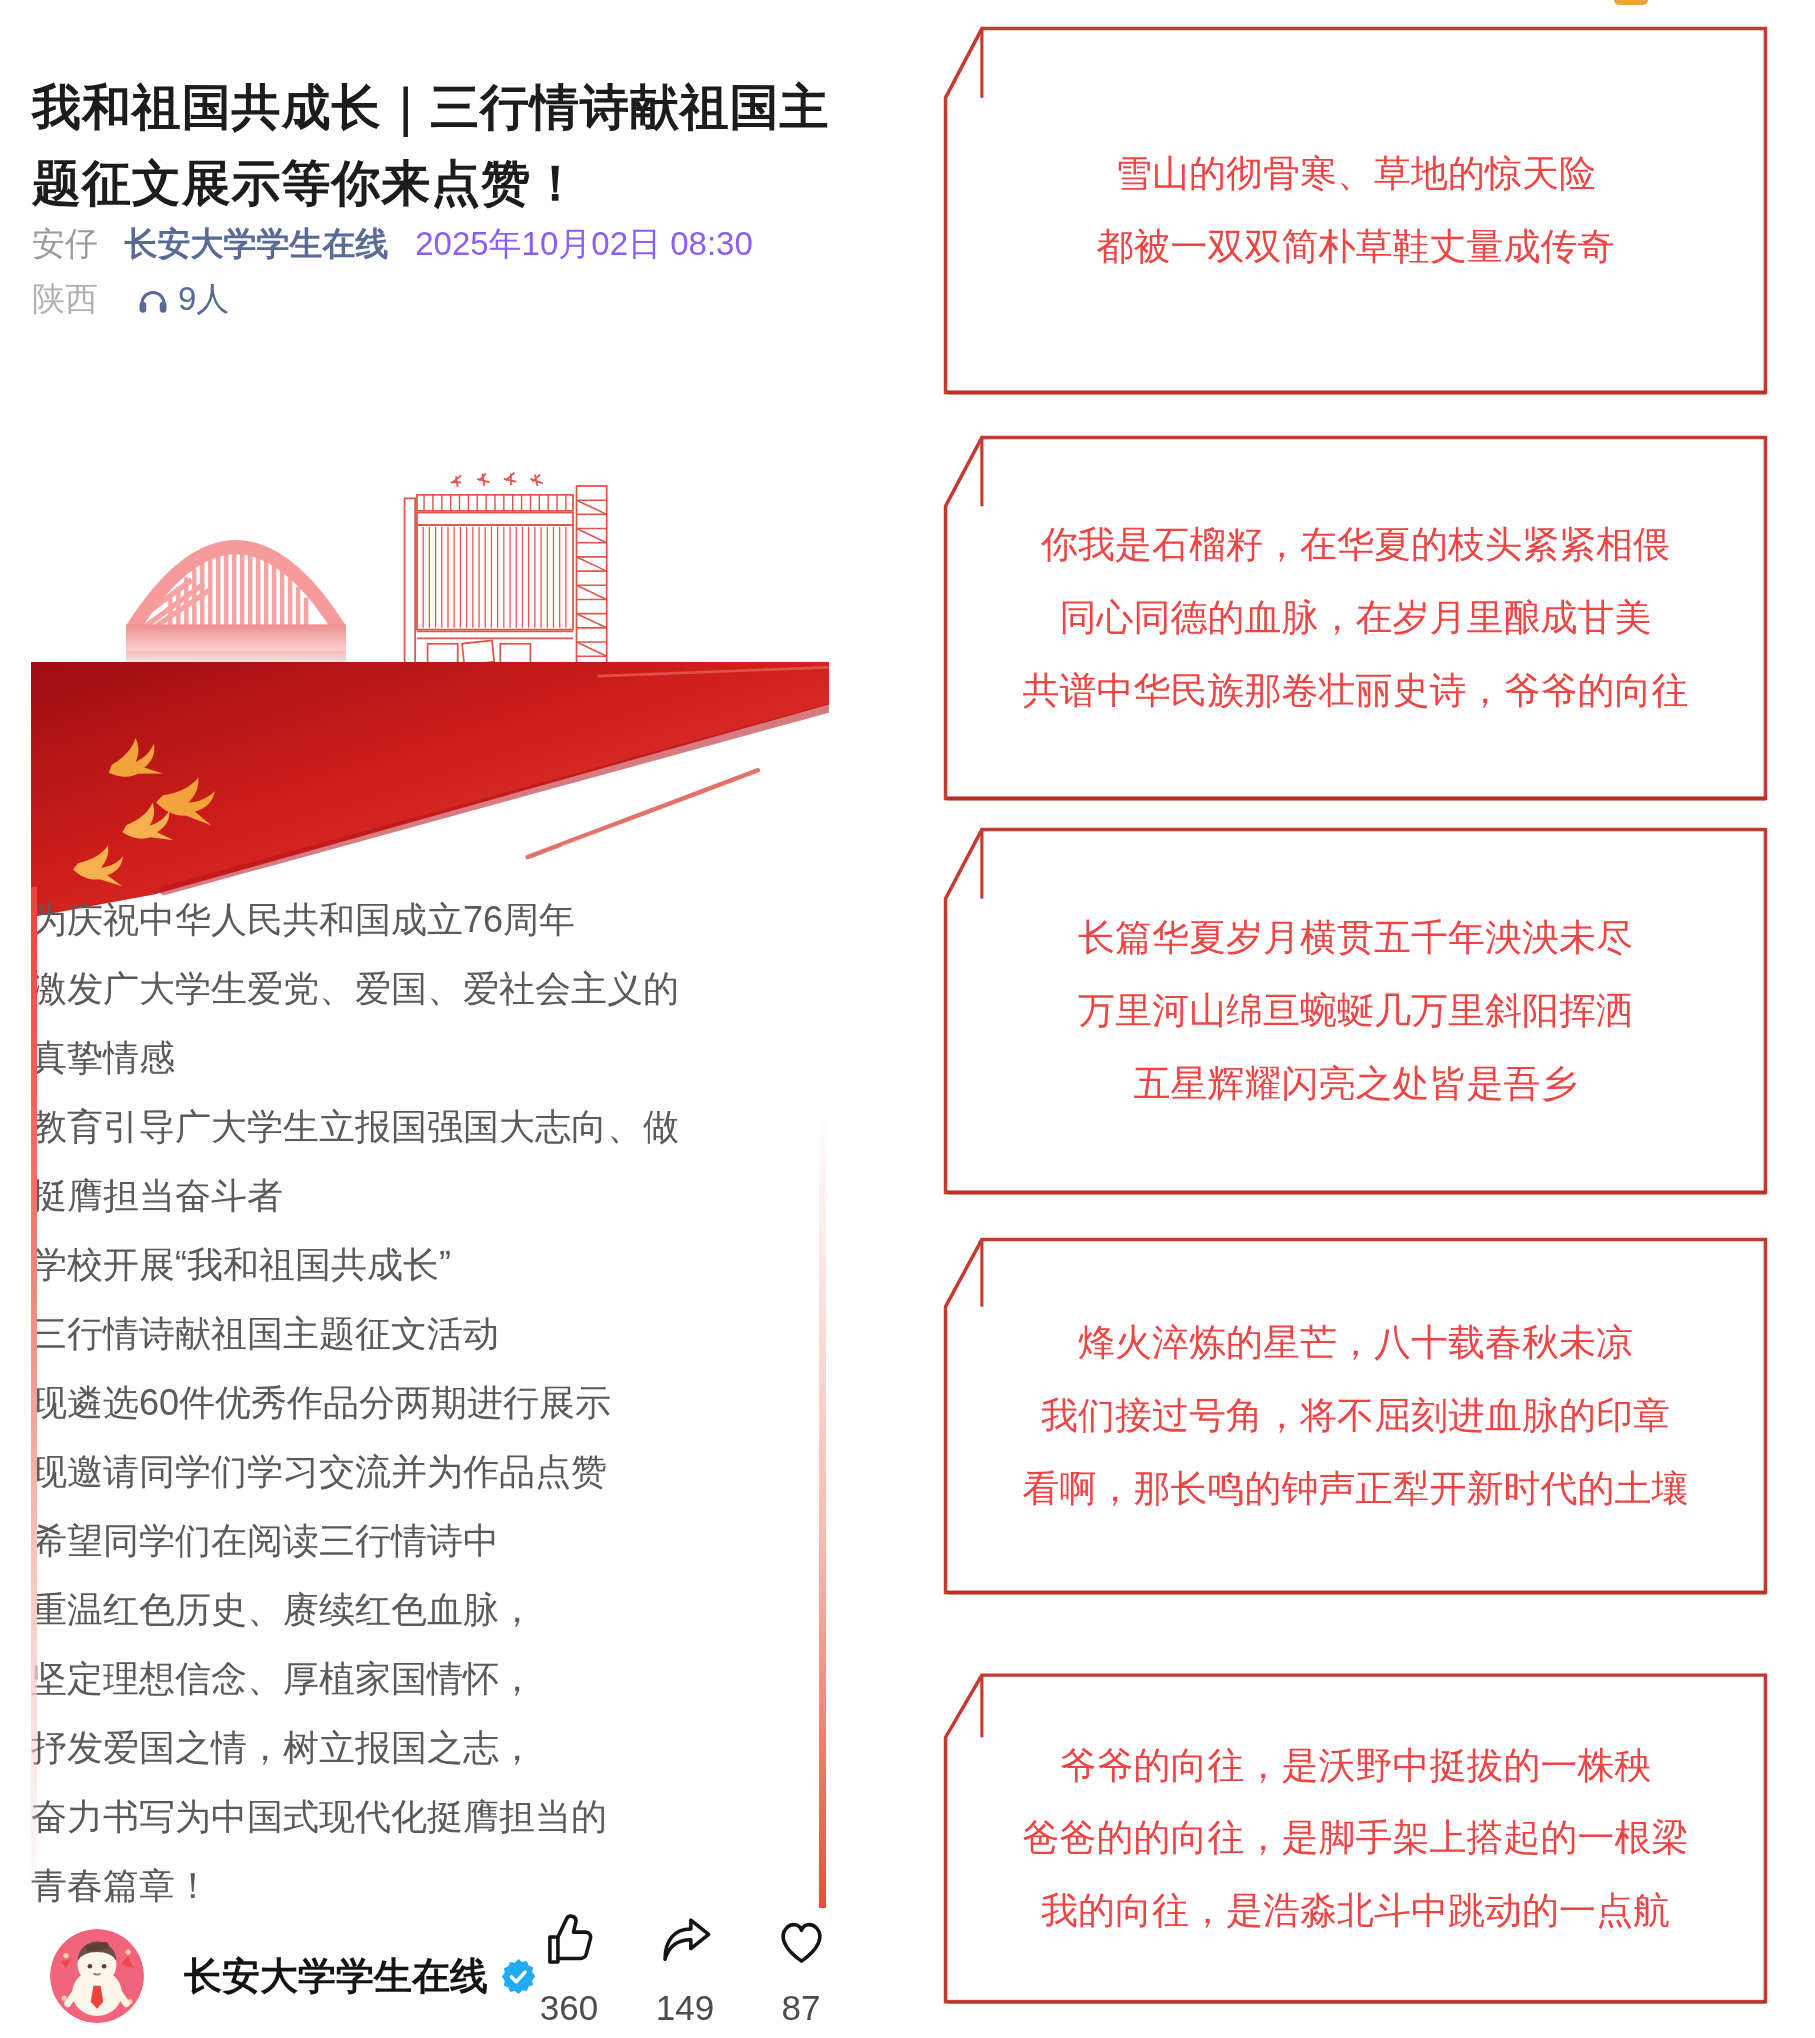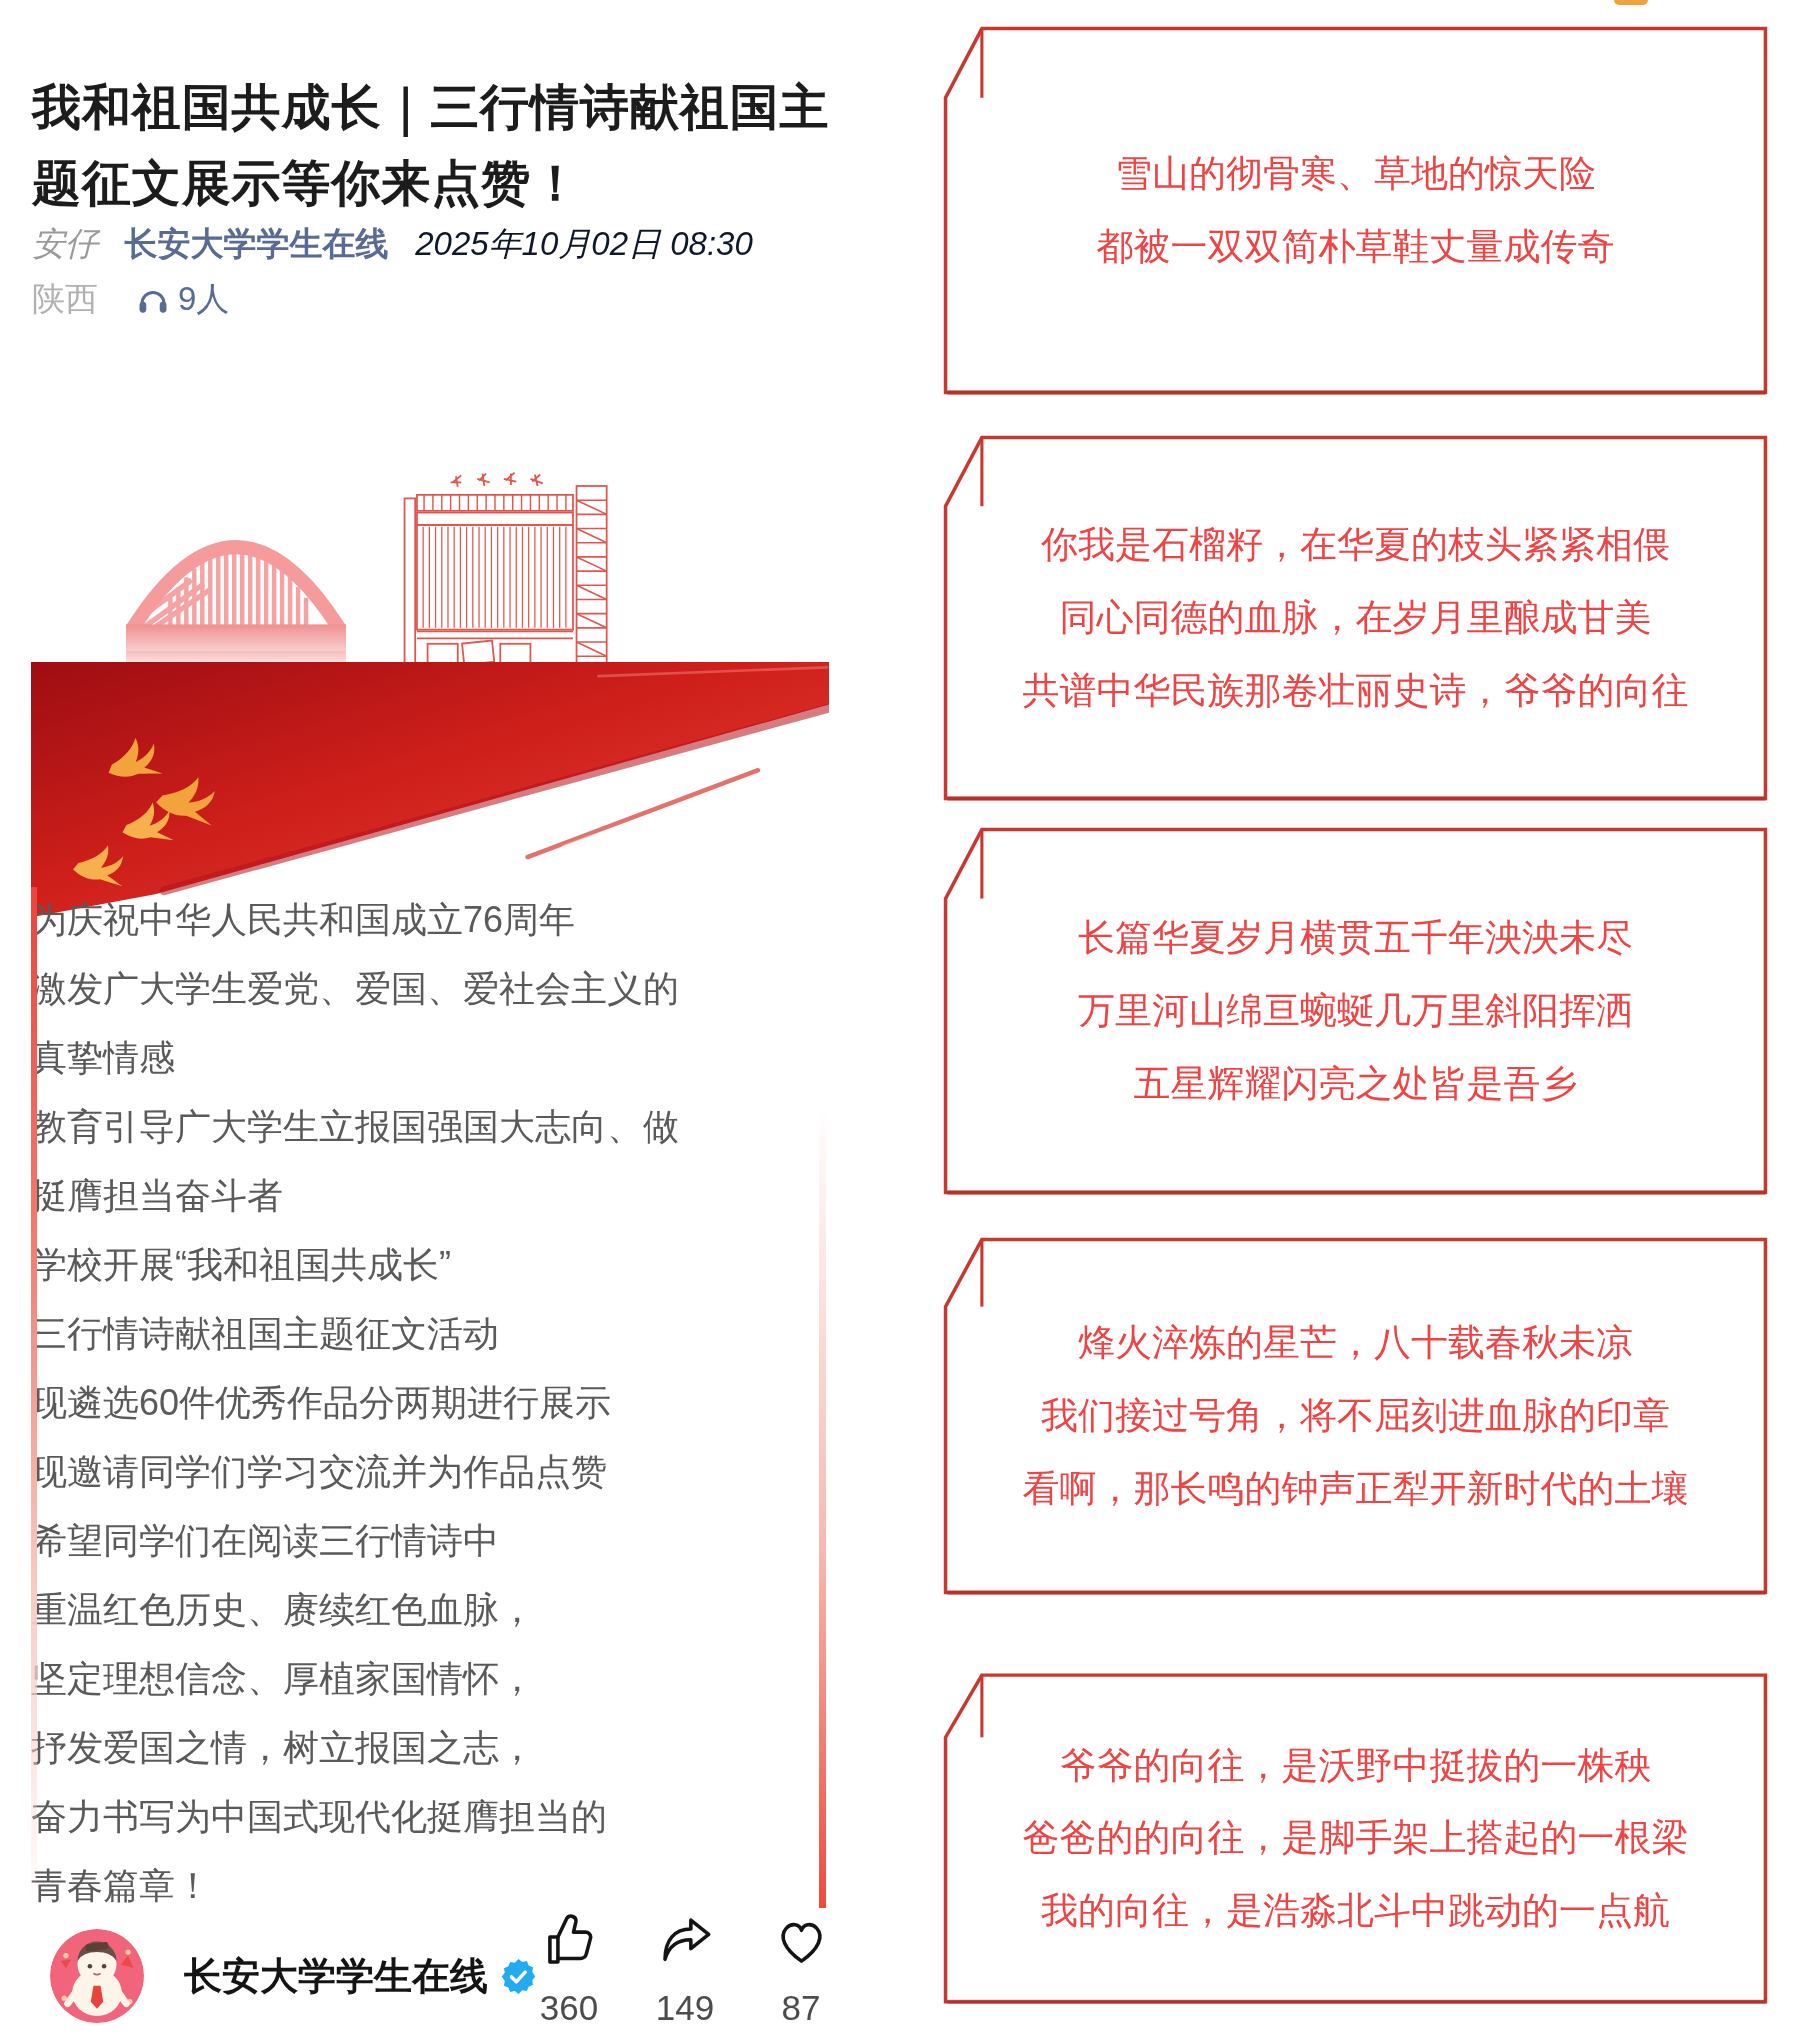--- a/index.html
+++ b/index.html
@@ -5,23 +5,23 @@
   html,body{margin:0;padding:0;background:#ffffff;}
   #page{position:relative;width:1816px;height:2038px;background:#ffffff;overflow:hidden;
         font-family:"Liberation Sans",sans-serif;}
   .abs{position:absolute;}
 
   
   .title{left:32px;top:37px;width:812px;font-size:49px;font-weight:700;color:#1c1c1c;
          line-height:1.55;letter-spacing:0.9px;}
   .byline{left:32px;top:222px;width:798px;display:flex;align-items:baseline;gap:26.6px;
           font-size:33px;white-space:nowrap;}
-  .author{color:#9a9a9a;font-style:italic;}
+  .author{color:#9a9a9a;}
   .account-link{color:#576b95;font-weight:600;cursor:pointer;}
-  .date{color:#0f172a;font-style:italic;}
+  .date{color:#8b5cf6;}
   .metaline{left:32px;top:277px;width:798px;display:flex;align-items:center;gap:39px;font-size:33px;}
   .location{color:#b1b1b1;}
   .listen{color:#576b95;display:flex;align-items:center;gap:8.9px;cursor:pointer;}
 
   
   .content-lines{left:31px;top:885px;width:798px;}
   .content-line{display:block;height:69px;line-height:69px;text-align:left;
                 font-size:36px;color:#5a5a5a;white-space:nowrap;}
   .edge-left{left:31px;top:887px;width:6.2px;height:1021px;
              background:linear-gradient(#ee4338 0%,#f27d70 35%,#f9cdc6 70%,rgba(255,255,255,0) 100%);}

